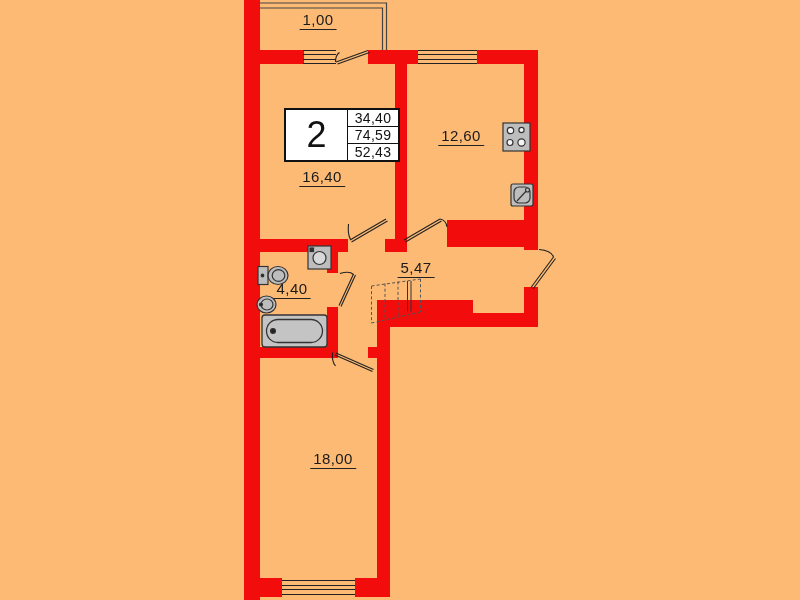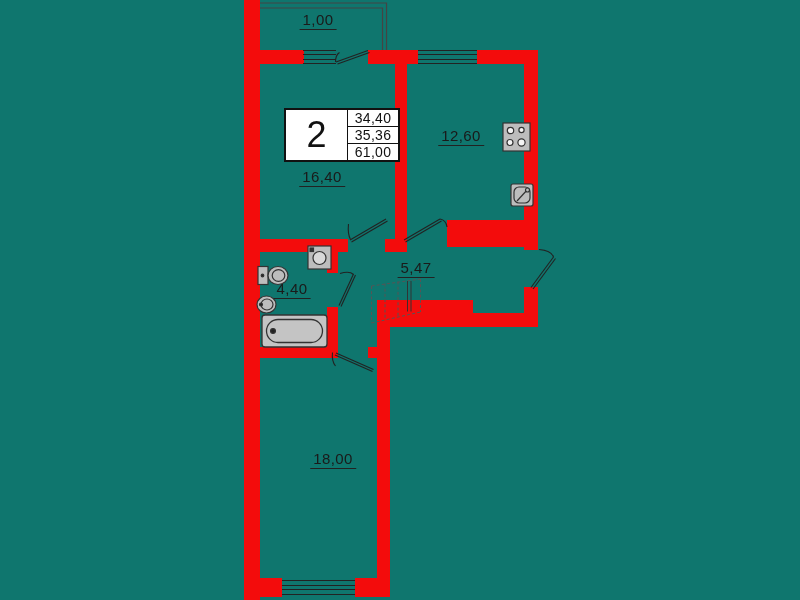--- a/index.html
+++ b/index.html
@@ -2,21 +2,21 @@
 <html style="--wall: #f30c0c; --line: #333333; --fix: #c0c0c0;"><head>
 <meta charset="utf-8">
 <style>
   :root{
     --wall:#f30c0c;
     --line:#333;
     --fix:#c0c0c0;
   }
   html,body{margin:0;padding:0;background:#fff;}
   #stage{
-    position:relative;width:800px;height:600px;background:#0f766e;overflow:hidden;
+    position:relative;width:800px;height:600px;background:#fdba74;overflow:hidden;
     font-family:"Liberation Sans",sans-serif;color:#111;
   }
   .wall{position:absolute;background:var(--wall);}
   svg.overlay{position:absolute;left:0;top:0;pointer-events:none;}
   .rlabel{
     position:absolute;transform:translateX(-50%);
     font-size:15px;letter-spacing:.4px;color:#1a1a1a;
     border-bottom:1.4px solid #222;padding:0 3px 1px 3px;line-height:1.05;
     white-space:nowrap;
   }
@@ -163,18 +163,18 @@
   <div class="rlabel" style="left:322px;top:169px">16,40</div>
   <div class="rlabel" style="left:461px;top:128px">12,60</div>
   <div class="rlabel" style="left:416px;top:260px">5,47</div>
   <div class="rlabel" style="left:292px;top:281px">4,40</div>
   <div class="rlabel" style="left:333px;top:451px">18,00</div>
 
   <div class="sumtable">
     <div class="bigcell">2</div>
     <div class="col">
       <div class="cell">34,40</div>
-      <div class="cell">35,36</div>
-      <div class="cell">61,00</div>
+      <div class="cell">74,59</div>
+      <div class="cell">52,43</div>
     </div>
   </div>
 
 </div>
 
 </body></html>

